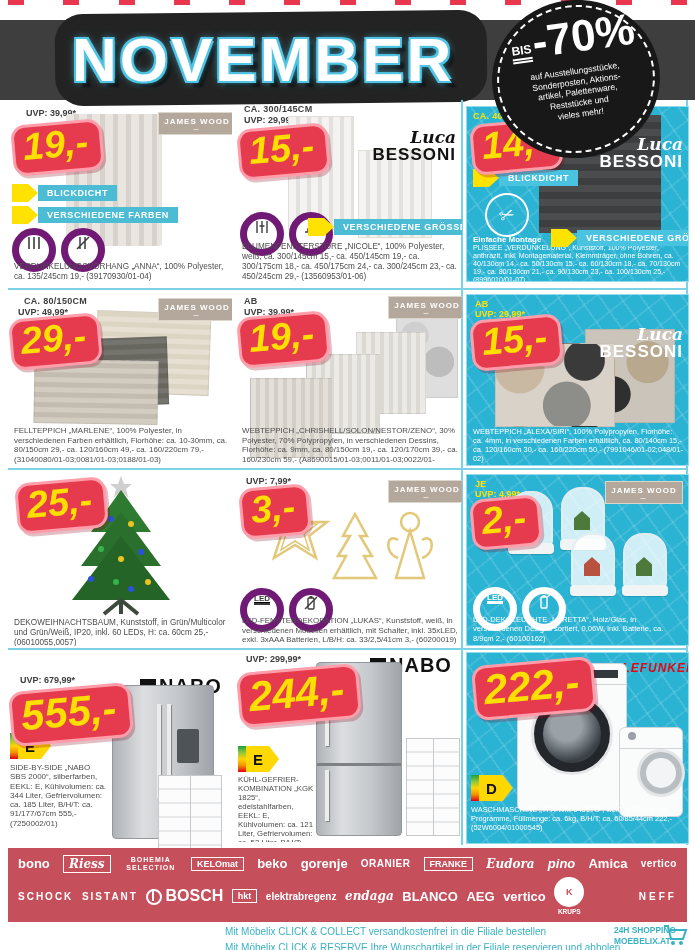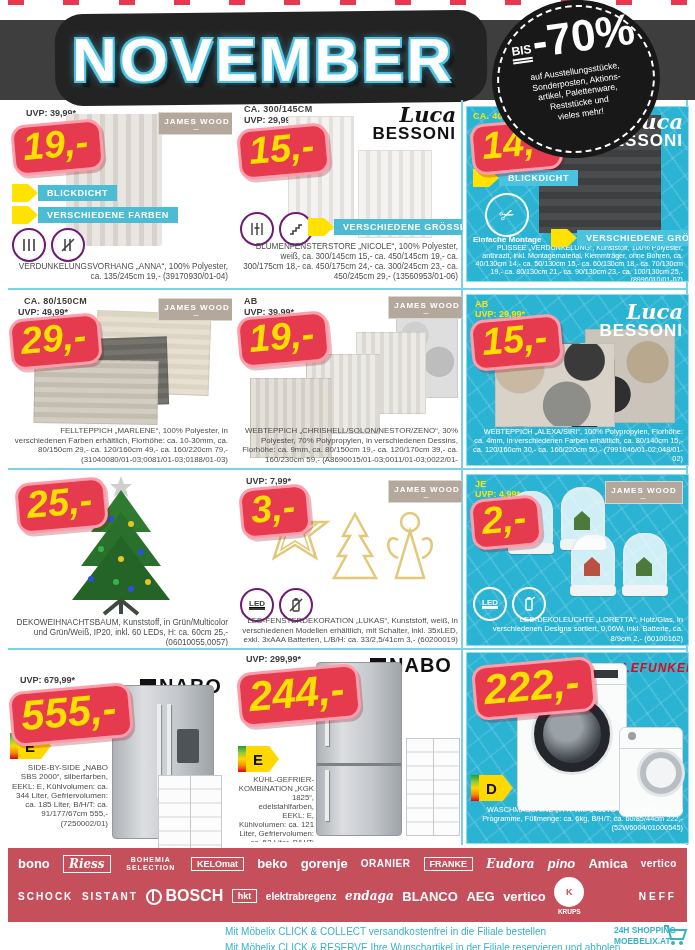--- a/index.html
+++ b/index.html
@@ -27,49 +27,49 @@
   .hsep{position:absolute;left:8px;width:679px;height:2px;background:#7ad2e4;}
 
   
   .cell{position:absolute;overflow:hidden;}
   .bluecard{background:#2bb3d4;border:1px solid #8edcec;
     background-image:repeating-linear-gradient(55deg,rgba(255,255,255,.13) 0 2px,transparent 2px 17px),
                      repeating-linear-gradient(-38deg,rgba(255,255,255,.10) 0 2px,transparent 2px 21px);}
   .note{position:absolute;font-size:9px;font-weight:bold;color:#3d3d3d;letter-spacing:.3px;}
   .uvp{position:absolute;font-size:9px;font-weight:bold;color:#3d3d3d;}
   .bluecard .note,.bluecard .uvp{color:#ffe200;}
-  .desc{position:absolute;font-size:8.2px;color:#4d4d4d;line-height:1.22;text-align:right;}
+  .desc{position:absolute;font-size:8.2px;color:#4d4d4d;line-height:1.22;}
   .bluecard .desc{color:#fff;}
   .price{position:absolute;display:inline-block;transform:rotate(-5deg);background:#e63b4e;color:#ffdf00;
     font-weight:bold;font-style:italic;font-size:38px;padding:0 12px 5px 8px;border-radius:14px;border:3px solid #ff9daa;
     box-shadow:2px 3px 0 rgba(140,0,25,.25);z-index:3;line-height:1.05;}
   .price.big{font-size:42px;}
 
   
   .feat{position:absolute;display:flex;align-items:center;z-index:2;}
   .feat .arw{width:26px;height:18px;background:#ffe200;clip-path:polygon(0 0,62% 0,100% 50%,62% 100%,0 100%);}
   .feat .bar{background:#4cbcd4;color:#fff;font-size:9px;font-weight:bold;letter-spacing:.6px;padding:3px 9px;white-space:nowrap;}
   .bluecard .feat .bar{background:#49c3e0;}
 
   
   .jwood{position:absolute;width:76px;background:#b3a89b;border:1px solid #ddd6cb;color:#fff;text-align:center;
     font-size:8px;font-weight:bold;letter-spacing:1px;padding:4px 0 2px;}
   .jwood small{display:block;font-size:5px;letter-spacing:2px;}
   .lbess{position:absolute;text-align:right;color:#111;line-height:1;}
-  .lbess .lu{font-family:"DejaVu Serif",serif;font-style:italic;font-weight:bold;font-size:21px;}
+  .lbess .lu{font-family:"DejaVu Serif",serif;font-style:italic;font-weight:bold;font-size:17px;margin-top:25px;}
   .lbess .be{font-size:17px;font-weight:bold;letter-spacing:1px;}
   .bluecard .lbess{color:#fff;}
   .nabo{position:absolute;display:flex;align-items:center;gap:3px;color:#111;}
   .nabo .sq{width:16px;height:16px;background:#111;display:inline-block;}
   .nabo .nm{font-size:20px;font-weight:bold;letter-spacing:1px;}
   .tfk{position:absolute;color:#e30613;font-size:12px;font-weight:bold;letter-spacing:1px;font-style:italic;}
 
   
   .ric{position:absolute;display:flex;gap:5px;}
-  .ric .c{width:30px;height:30px;border:2px solid #701a75;border-radius:50%;display:flex;align-items:center;justify-content:center;background:#fff;text-decoration:underline;}
+  .ric .c{width:30px;height:30px;border:7px solid #701a75;border-radius:50%;display:flex;align-items:flex-start;justify-content:center;background:#fff;text-decoration:underline;}
   .bluecard .ric .c{border-color:#fff;background:transparent;color:#fff;}
   .ric svg{display:block;}
   .ledtxt{font-size:8px;font-weight:bold;color:#3d3d3d;border-bottom:2px solid #3d3d3d;line-height:1;}
   .bluecard .ledtxt{color:#fff;border-color:#fff;}
   .scis{width:40px;height:40px;border:2px solid #fff;border-radius:50%;color:#fff;display:flex;align-items:center;justify-content:center;font-size:18px;transform:rotate(-20deg);}
   .montage{position:absolute;font-size:8px;color:#fff;font-weight:bold;}
 
   
   .energy{position:absolute;display:flex;align-items:center;z-index:2;}
   .energy .grad{width:8px;height:26px;background:linear-gradient(180deg,#1e9e3e,#8ec63f,#ffd500,#f39200,#e2001a);}

